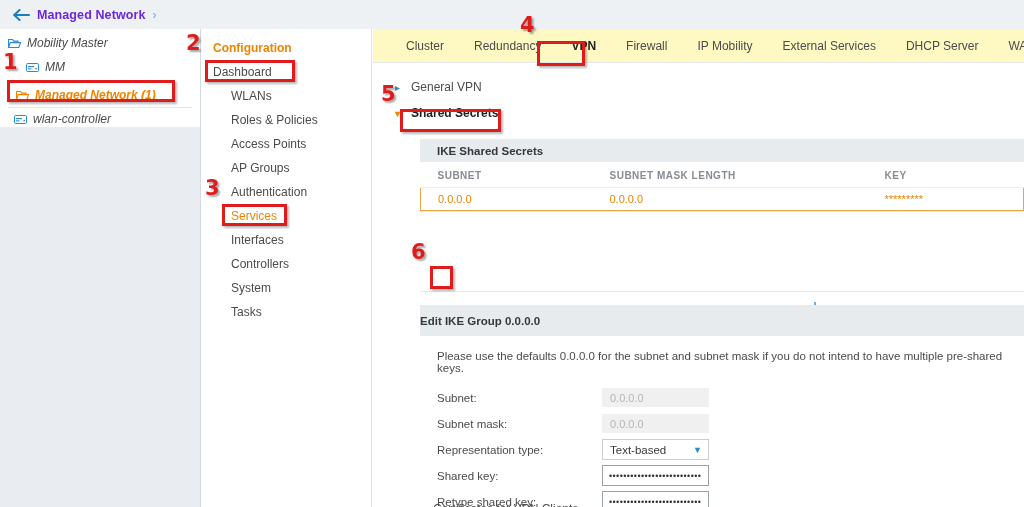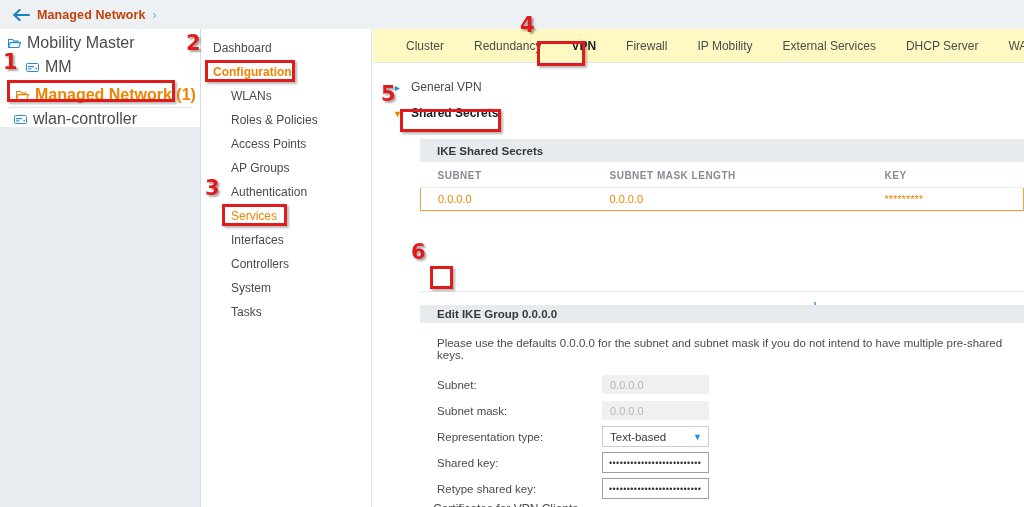--- a/index.html
+++ b/index.html
@@ -21,39 +21,39 @@
     background: #eef1f4;
     display: flex; align-items: center;
     padding-left: 12px;
   }
   .back-arrow {
     width: 18px; height: 14px; margin-right: 7px;
     display: inline-flex; align-items: center; justify-content: center;
     color: #1a7fc1;
   }
   .crumb-title {
-    font-size: 12.5px; font-weight: bold; color: #c2410c;
+    font-size: 12.5px; font-weight: bold; color: #6d28d9;
     letter-spacing: .1px;
   }
   .crumb-chev { color: #6fa8d6; margin-left: 7px; font-size: 12px; }
 
   
   .tree-panel {
     position: absolute; left: 0; top: 29px; width: 201px; height: 478px;
     background: #e9edf1;
     border-right: 1px solid #d3dae0;
   }
   .tree-white {
     position: absolute; left: 0; top: 0; width: 200px; height: 98px;
     background: #ffffff;
   }
   .tree-row {
     position: absolute; left: 0; height: 24px; width: 200px;
     display: flex; align-items: center;
-    font-size: 16px; color: #4b4b4b;
+    font-size: 12px; color: #4b4b4b; font-style: italic;
   }
   .tree-row .ticon { margin-right: 6px; display: inline-flex; }
   .tree-sep {
     position: absolute; left: 8px; top: 78px; width: 184px; height: 1px;
     background: #e2e6ea;
   }
   .tree-label-highlight { color: #ef8400; font-weight: bold; }
 
   
   .nav-panel {
@@ -148,22 +148,22 @@
   .add-divider {
     position: absolute; left: 420px; top: 291px; width: 604px; height: 1px;
     background: #e6e9ec;
   }
 
   
   .editcard {
     position: absolute; left: 47px; top: 276px; width: 604px;
   }
   .editcard-hdr {
-    background: #e7ebee; height: 18px;
-    display: flex; align-items: center; padding-left: 17px;
+    background: #e7ebee; height: 31px;
+    display: flex; align-items: center; 
     font-size: 11.5px; font-weight: bold; color: #33393f;
   }
   .editcard-body { padding: 14px 0 10px 17px; background: #fff; }
   .hint { font-size: 11.5px; color: #4b4b4b; margin-bottom: 12px; }
   .frow { display: flex; align-items: center; height: 23px; margin-bottom: 3px; }
   .flabel { width: 165px; font-size: 11.5px; color: #4b4b4b; }
   .fin {
     width: 107px; height: 19px;
     background: #f0f0f0; border: 1px solid #f0f0f0;
     font-size: 11px; color: #b6b6b6;
@@ -262,25 +262,25 @@
             </svg>
           </span>
           <span>wlan-controller</span>
         </div>
       </div>
   </div>
 
   <div class="nav-panel">
     <div style="height:7px"></div>
     <div id="nav-items">
+        <div class="nav-item active">
+          <span>Configuration</span>
+        </div>
         <div class="nav-item">
           <span>Dashboard</span>
-        </div>
-        <div class="nav-item active">
-          <span>Configuration</span>
         </div>
         <div class="nav-item lvl2">
           <span>WLANs</span>
         </div>
         <div class="nav-item lvl2">
           <span>Roles &amp; Policies</span>
         </div>
         <div class="nav-item lvl2">
           <span>Access Points</span>
         </div>

